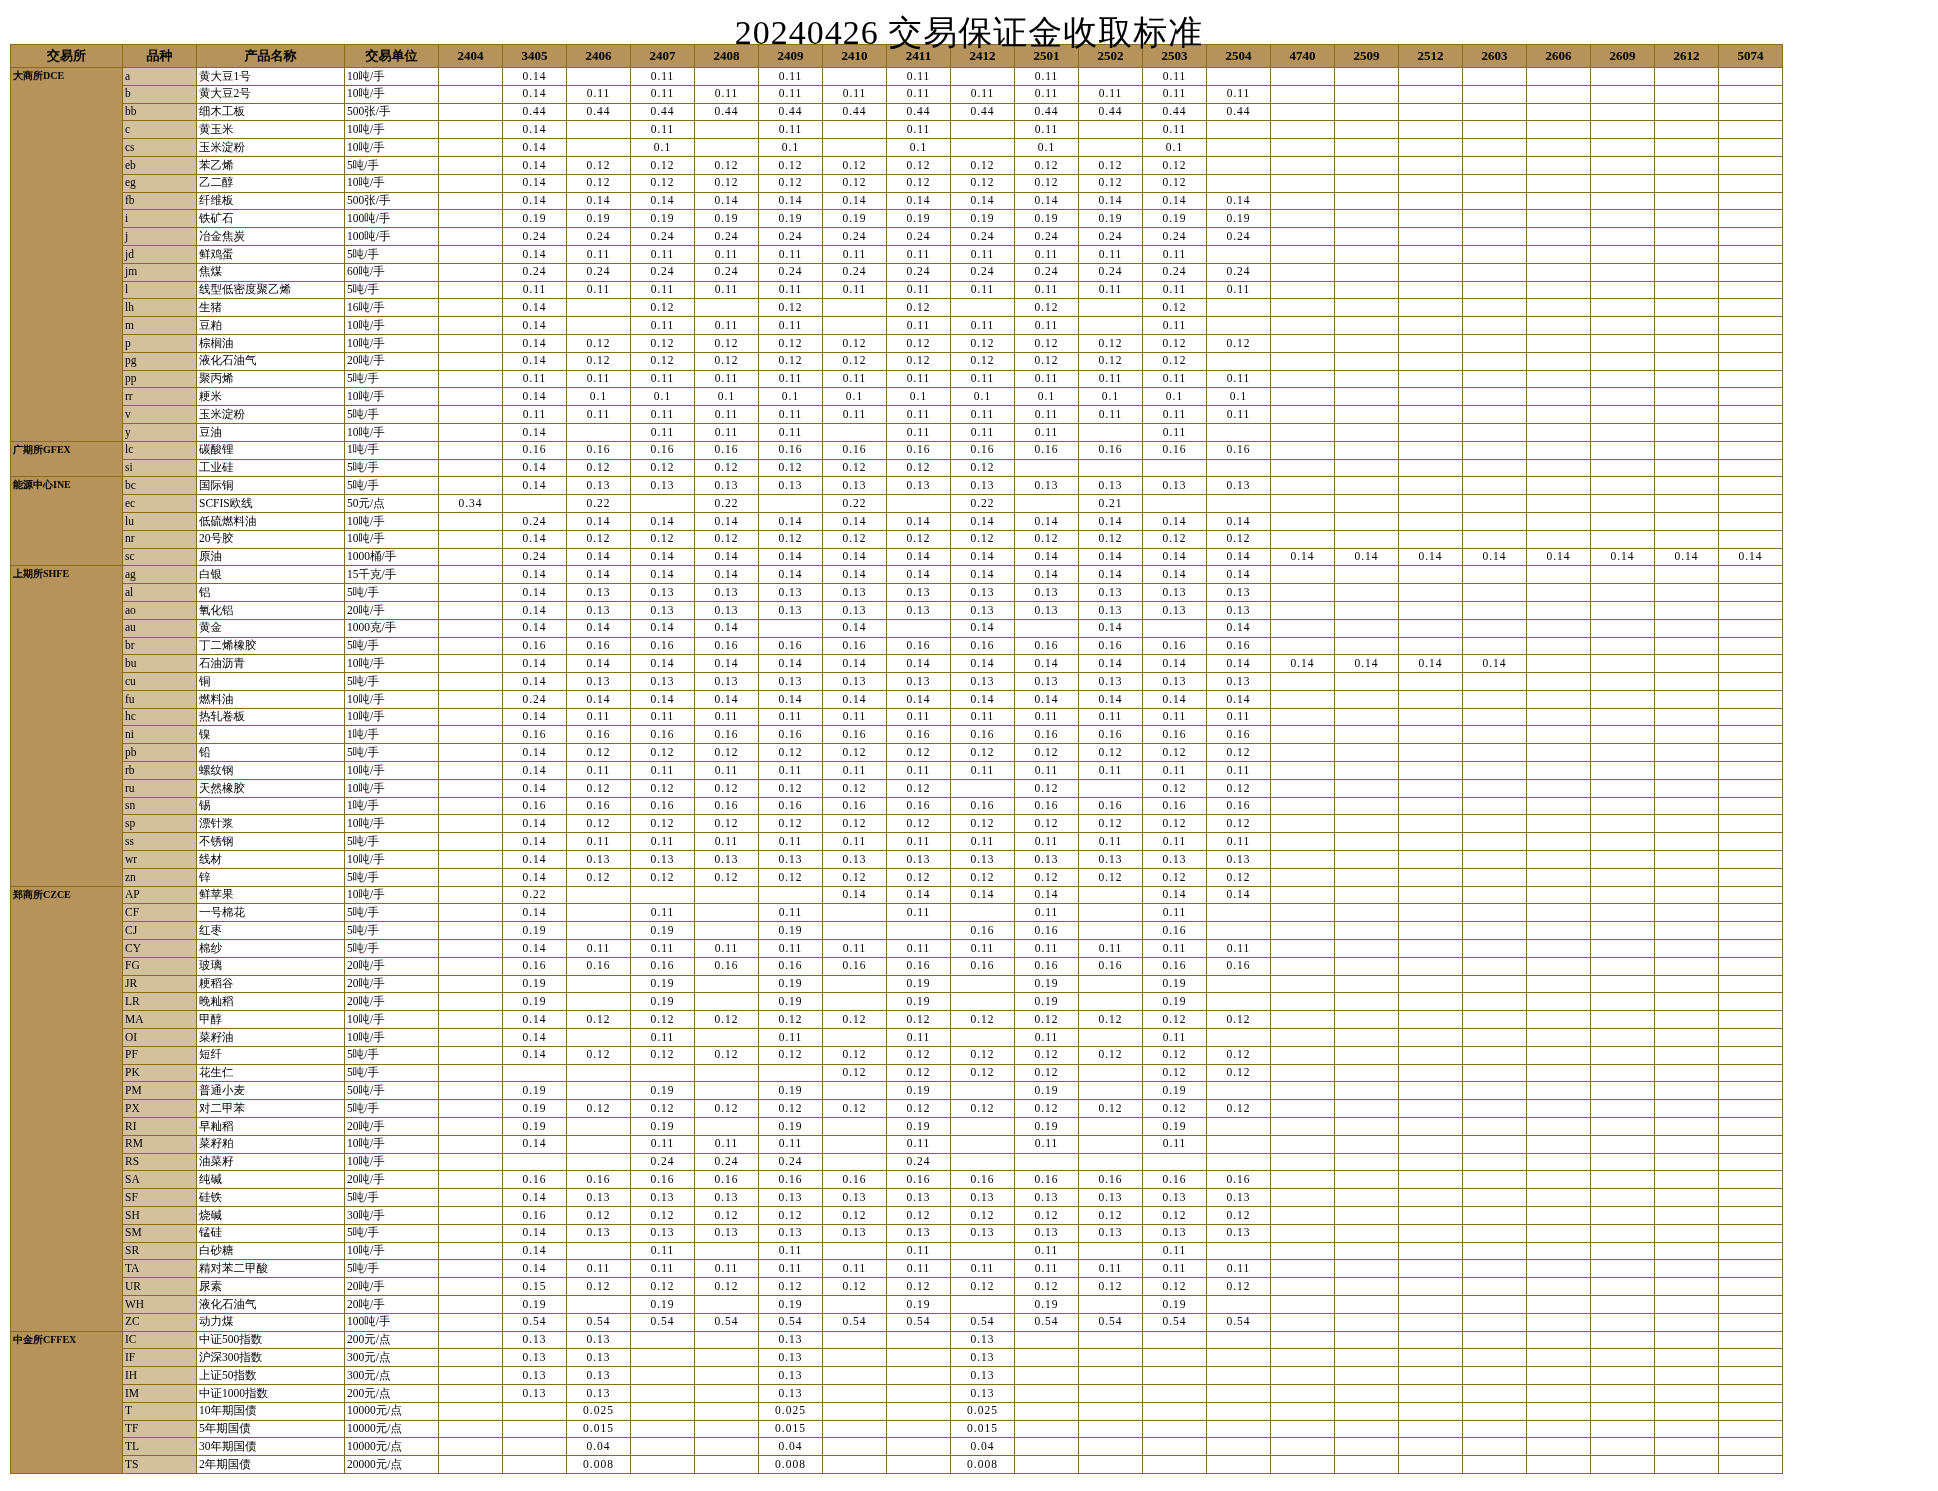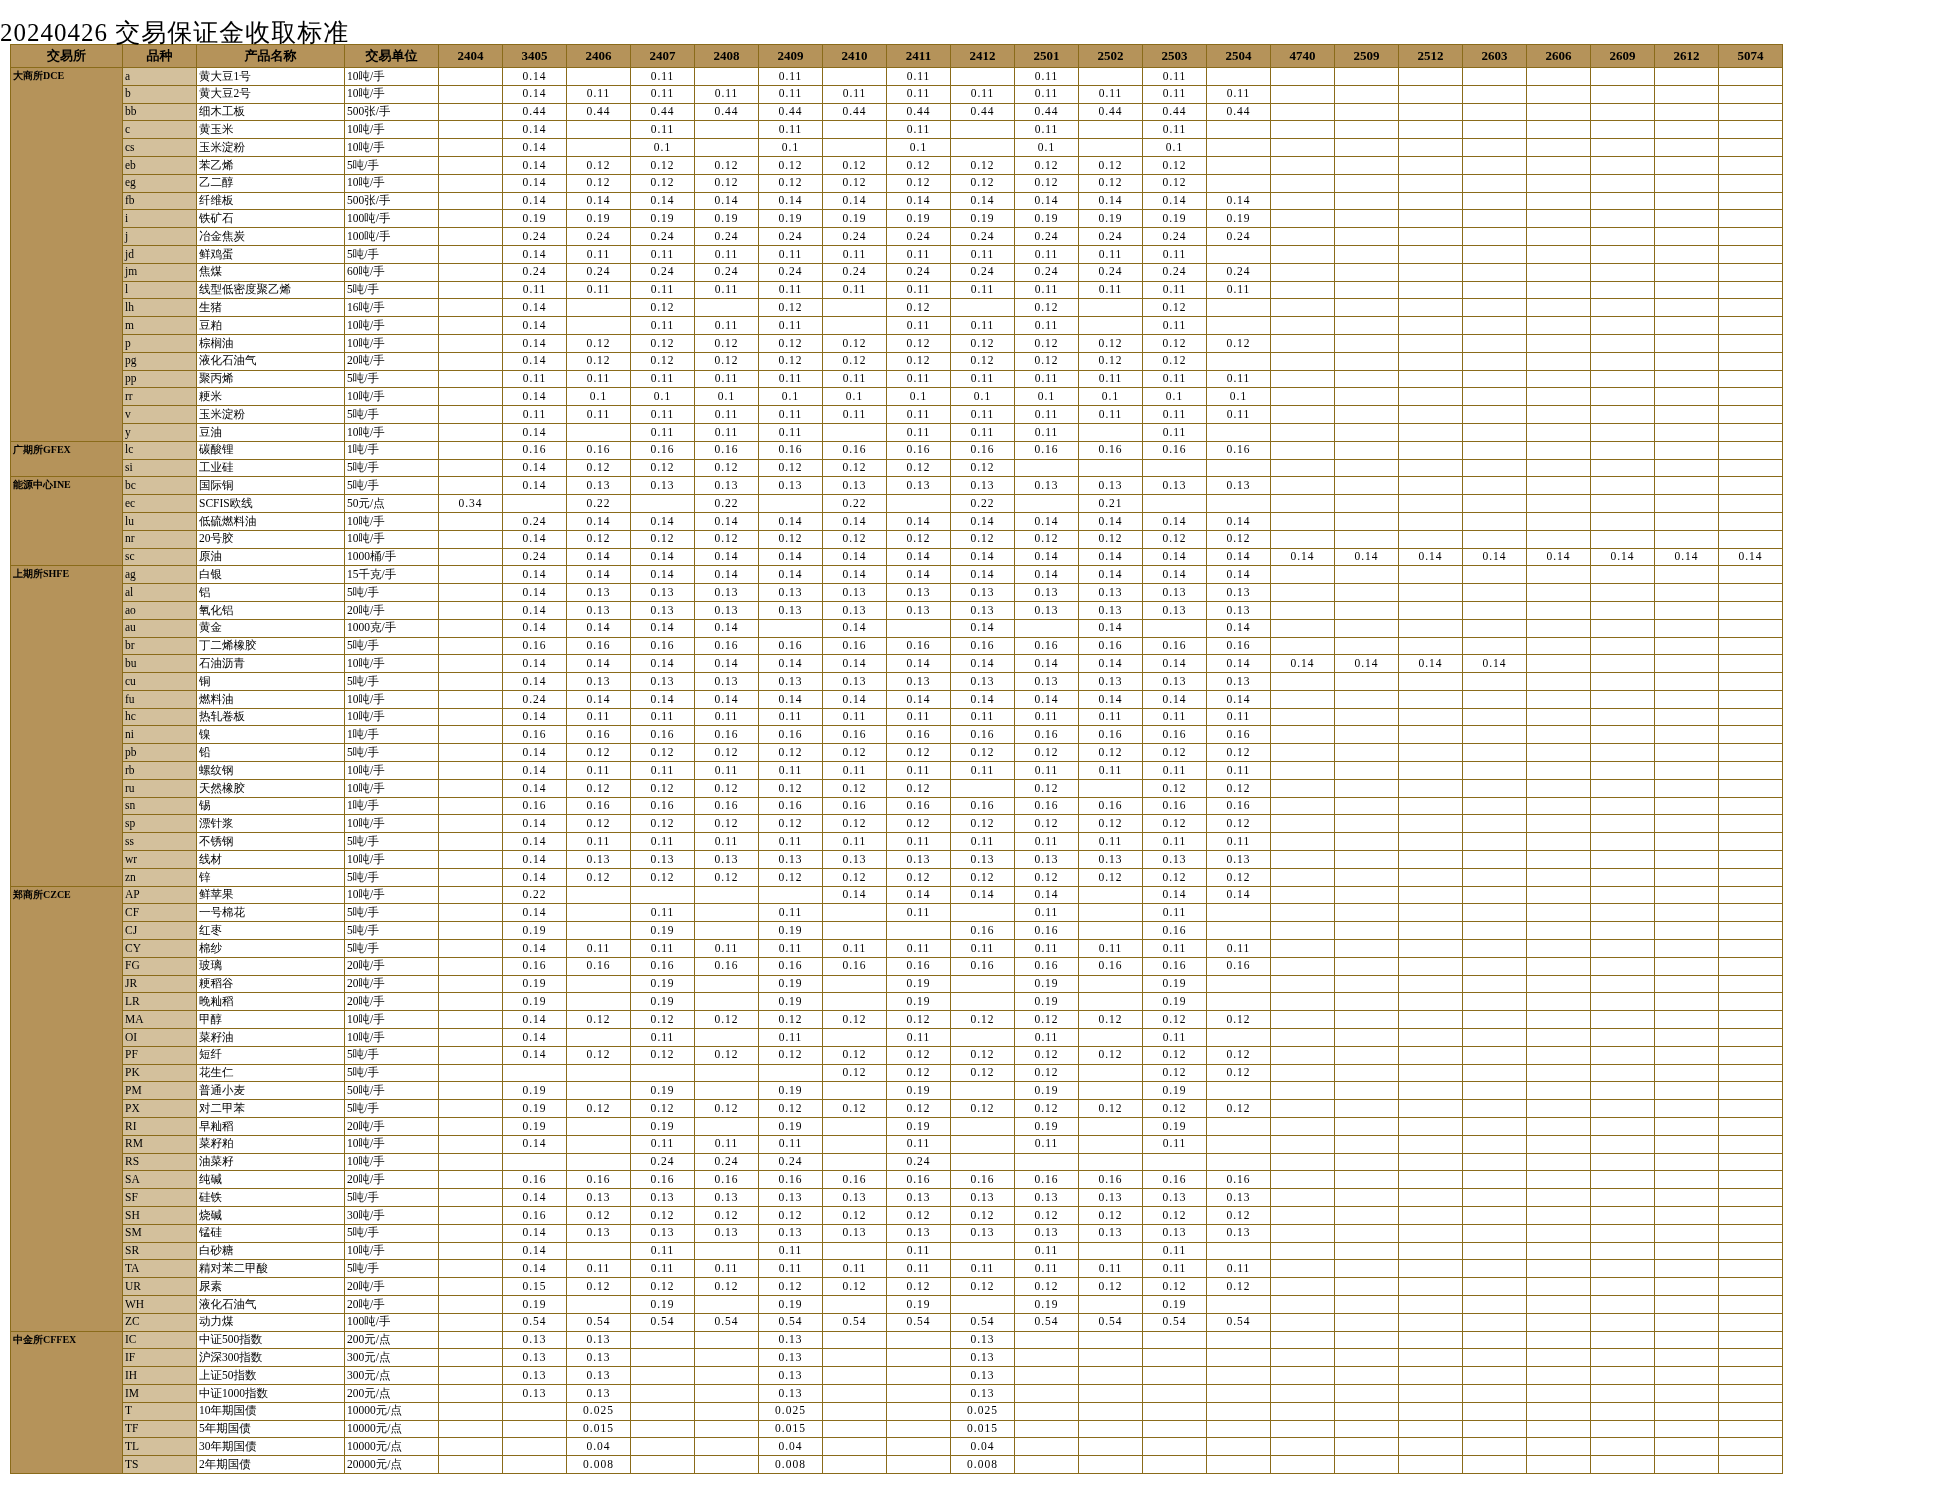--- a/index.html
+++ b/index.html
@@ -9,22 +9,22 @@
     --cell-bg:#ffffff;
     --text:#000000;
   }
   *{box-sizing:border-box;}
   html,body{margin:0;padding:0;}
   body{
     width:1938px;height:1491px;background:#fff;overflow:hidden;
     font-family:"Liberation Serif","DejaVu Serif",serif;color:var(--text);
   }
   .title{
-    width:1938px;height:44px;
-    font-size:25px;font-weight:400;padding-top:16px;letter-spacing:1px;
+    width:1938px;height:44px;text-align:center;
+    font-size:34px;font-weight:400;padding-top:10px;letter-spacing:1px;
   }
   table{
     border-collapse:collapse;table-layout:fixed;margin-left:10px;
     background:var(--cell-bg);
   }
   th,td{
     border:1px solid var(--border);
     padding:0 2px;overflow:hidden;white-space:nowrap;
   }
   thead th{

